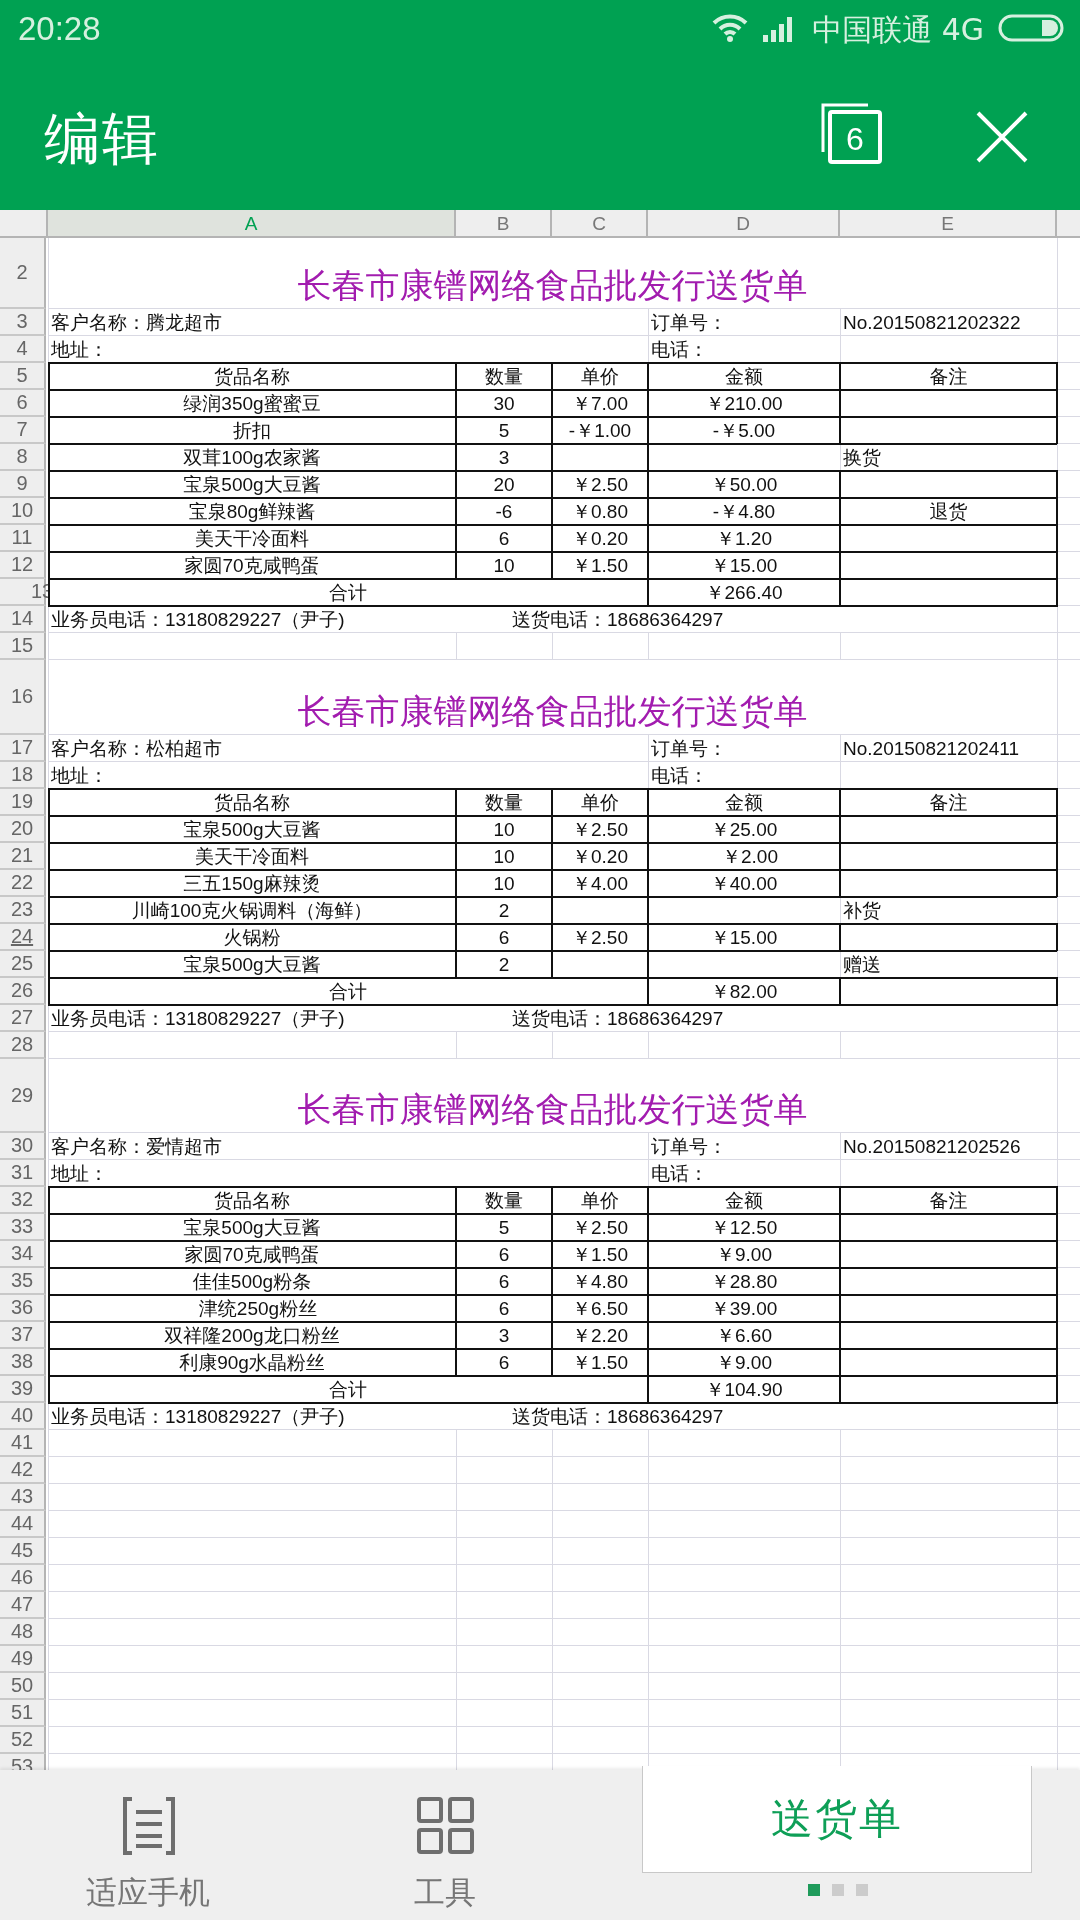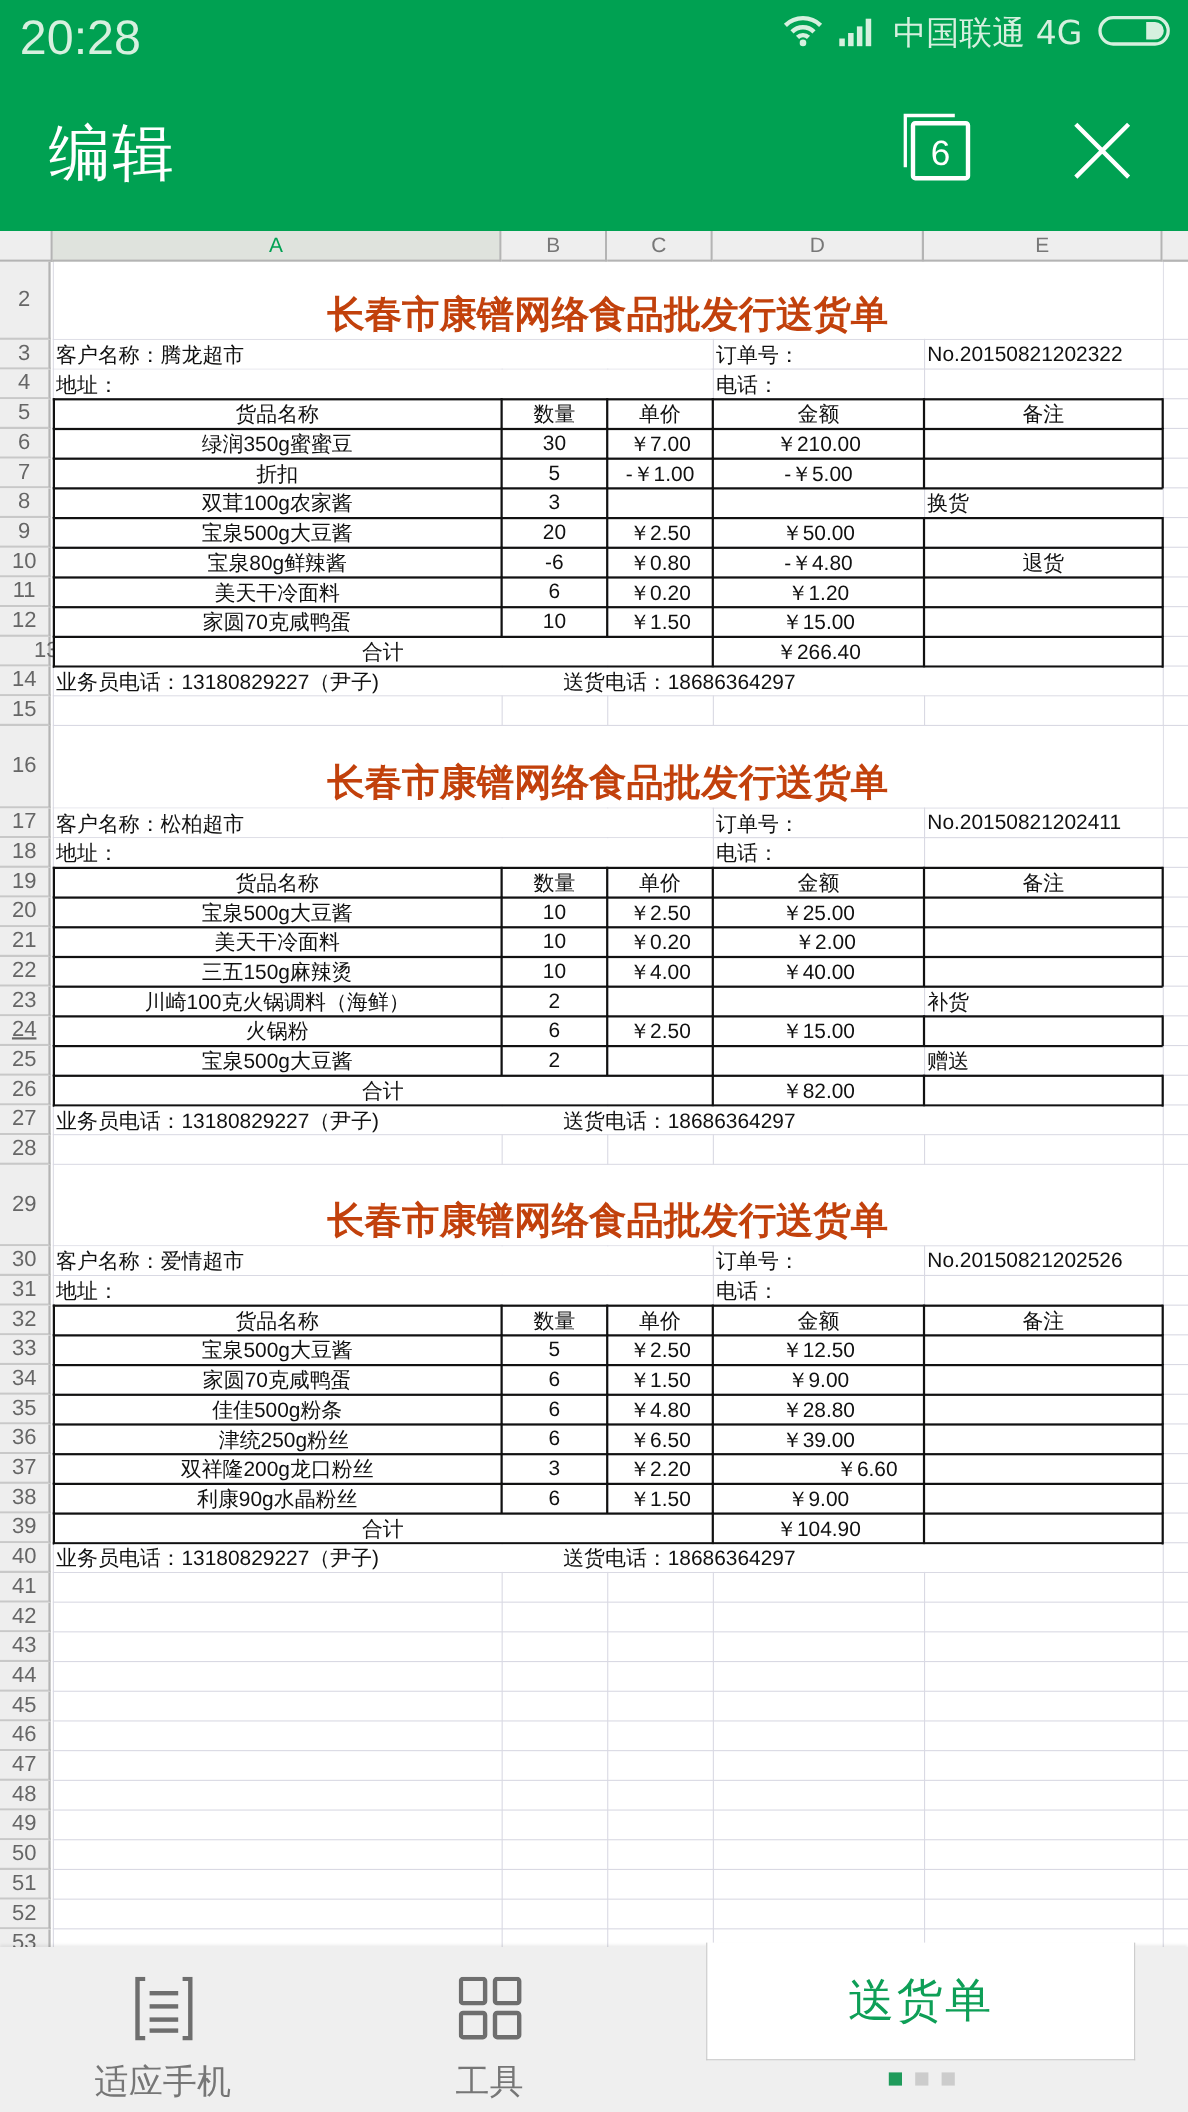--- a/index.html
+++ b/index.html
@@ -1,39 +1,39 @@
 <!DOCTYPE html>
 <html><head>
 <meta charset="utf-8">
 <style>
   html, body { margin:0; padding:0; }
   body { width:1080px; height:1920px; position:relative; overflow:hidden; background:#ffffff;
          font-family:"DejaVu Sans","Liberation Sans",sans-serif; }
   .statusbar { position:absolute; left:0; top:0; width:1080px; height:60px; background:#00a152; }
-  .status-time { position:absolute; left:18px; top:10px; font-size:44px; color:#d6f0df; font-family:"Liberation Sans",sans-serif; }
+  .status-time { position:absolute; left:18px; top:10px; font-size:33px; color:#d6f0df; font-family:"Liberation Sans",sans-serif; }
   .status-right { position:absolute; right:16px; top:12px; height:36px; display:flex; align-items:center; gap:14px; color:#d6f0df; }
   .carrier { font-size:30px; }
   .appbar { position:absolute; left:0; top:60px; width:1080px; height:150px; background:#00a152; }
   .appbar-title { position:absolute; left:44px; top:42px; font-size:56px; color:#ffffff; letter-spacing:2px; }
   .tabs-btn { position:absolute; left:818px; top:40px; width:70px; height:70px; cursor:pointer; }
   .close-btn { position:absolute; left:970px; top:45px; width:64px; height:64px; cursor:pointer; }
 
   .sheet { position:absolute; left:0; top:210px; width:1080px; height:1560px; overflow:hidden; background:#fff; }
   .colhdr { position:absolute; top:0; height:26px; background:#eeeeee; border-bottom:2px solid #b4b4b4; border-right:2px solid #b4b4b4;
             box-sizing:content-box; color:#777; font-size:19px; font-family:"Liberation Sans",sans-serif; text-align:center; line-height:28px; }
   .colhdr.sel { background:#dfe3dd; color:#00a152; }
   .rowhdr { position:absolute; left:0; width:46px; background:#eeeeee; border-right:2px solid #b4b4b4; border-bottom:2px solid #c8c8c8;
             box-sizing:border-box; color:#666; font-size:20px; font-family:"Liberation Sans",sans-serif; display:flex; align-items:center; justify-content:center; }
   .gridv { position:absolute; width:1px; background:#d9d9e3; }
   .gridh { position:absolute; height:1px; background:#d9d9e3; left:48px; width:1032px; }
   .cell { position:absolute; box-sizing:border-box; font-size:19px; color:#111; white-space:nowrap;
           display:flex; align-items:center; font-family:"Liberation Sans",sans-serif; overflow:visible; }
   .cell.c { justify-content:center; }
   .cell.l { justify-content:flex-start; padding-left:3px; }
-  .title { position:absolute; font-size:34px; font-weight:bold; color:#c2410c; text-align:center; white-space:nowrap; }
+  .title { position:absolute; font-size:34px; font-weight:normal; color:#a21caf; text-align:center; white-space:nowrap; }
   .bl { position:absolute; background:#111; }
 
   .bottombar { position:absolute; left:0; top:1770px; width:1080px; height:150px; background:#efefef; box-shadow:0 -2px 3px rgba(0,0,0,0.08); }
   .bb-item { position:absolute; top:0; height:150px; width:200px; cursor:pointer; }
   .bb-label { position:absolute; left:0; width:200px; top:102px; text-align:center; font-size:31px; color:#767676; }
   .bb-card { position:absolute; left:642px; top:-4px; width:388px; height:106px; background:#ffffff; border:1px solid #c8c8c8; border-top:none; cursor:pointer;
              display:flex; align-items:center; justify-content:center; }
   .bb-card-label { font-size:42px; color:#0e9f57; letter-spacing:2px; }
   .dots { position:absolute; left:808px; top:114px; display:flex; gap:12px; }
   .dot { width:12px; height:12px; background:#cccccc; }
@@ -485,21 +485,21 @@
     <div class="bl" style="left: 48px; top: 1084px; width: 1009px; height: 2px;"></div>
     <div class="bl" style="left: 48px; top: 1084px; width: 2px; height: 28px;"></div>
     <div class="bl" style="left: 455px; top: 1084px; width: 2px; height: 28px;"></div>
     <div class="bl" style="left: 551px; top: 1084px; width: 2px; height: 28px;"></div>
     <div class="bl" style="left: 647px; top: 1084px; width: 2px; height: 28px;"></div>
     <div class="bl" style="left: 839px; top: 1084px; width: 2px; height: 28px;"></div>
     <div class="bl" style="left: 1056px; top: 1084px; width: 2px; height: 28px;"></div>
     <div class="cell c" style="left: 48px; top: 1112px; width: 408px; height: 27px;">双祥隆200g龙口粉丝</div>
     <div class="cell c" style="left: 456px; top: 1112px; width: 96px; height: 27px;">3</div>
     <div class="cell c" style="left: 552px; top: 1112px; width: 96px; height: 27px;">￥2.20</div>
-    <div class="cell c" style="left: 648px; top: 1112px; width: 192px; height: 27px; margin-left: 44px;">￥6.60</div>
+    <div class="cell c" style="left: 648px; top: 1112px; width: 192px; height: 27px;">￥6.60</div>
     <div class="cell l" style="left: 840px; top: 1112px; width: 217px; height: 27px;"></div>
     <div class="bl" style="left: 48px; top: 1111px; width: 1009px; height: 2px;"></div>
     <div class="bl" style="left: 48px; top: 1111px; width: 2px; height: 28px;"></div>
     <div class="bl" style="left: 455px; top: 1111px; width: 2px; height: 28px;"></div>
     <div class="bl" style="left: 551px; top: 1111px; width: 2px; height: 28px;"></div>
     <div class="bl" style="left: 647px; top: 1111px; width: 2px; height: 28px;"></div>
     <div class="bl" style="left: 839px; top: 1111px; width: 2px; height: 28px;"></div>
     <div class="bl" style="left: 1056px; top: 1111px; width: 2px; height: 28px;"></div>
     <div class="cell c" style="left: 48px; top: 1139px; width: 408px; height: 27px;">利康90g水晶粉丝</div>
     <div class="cell c" style="left: 456px; top: 1139px; width: 96px; height: 27px;">6</div>

